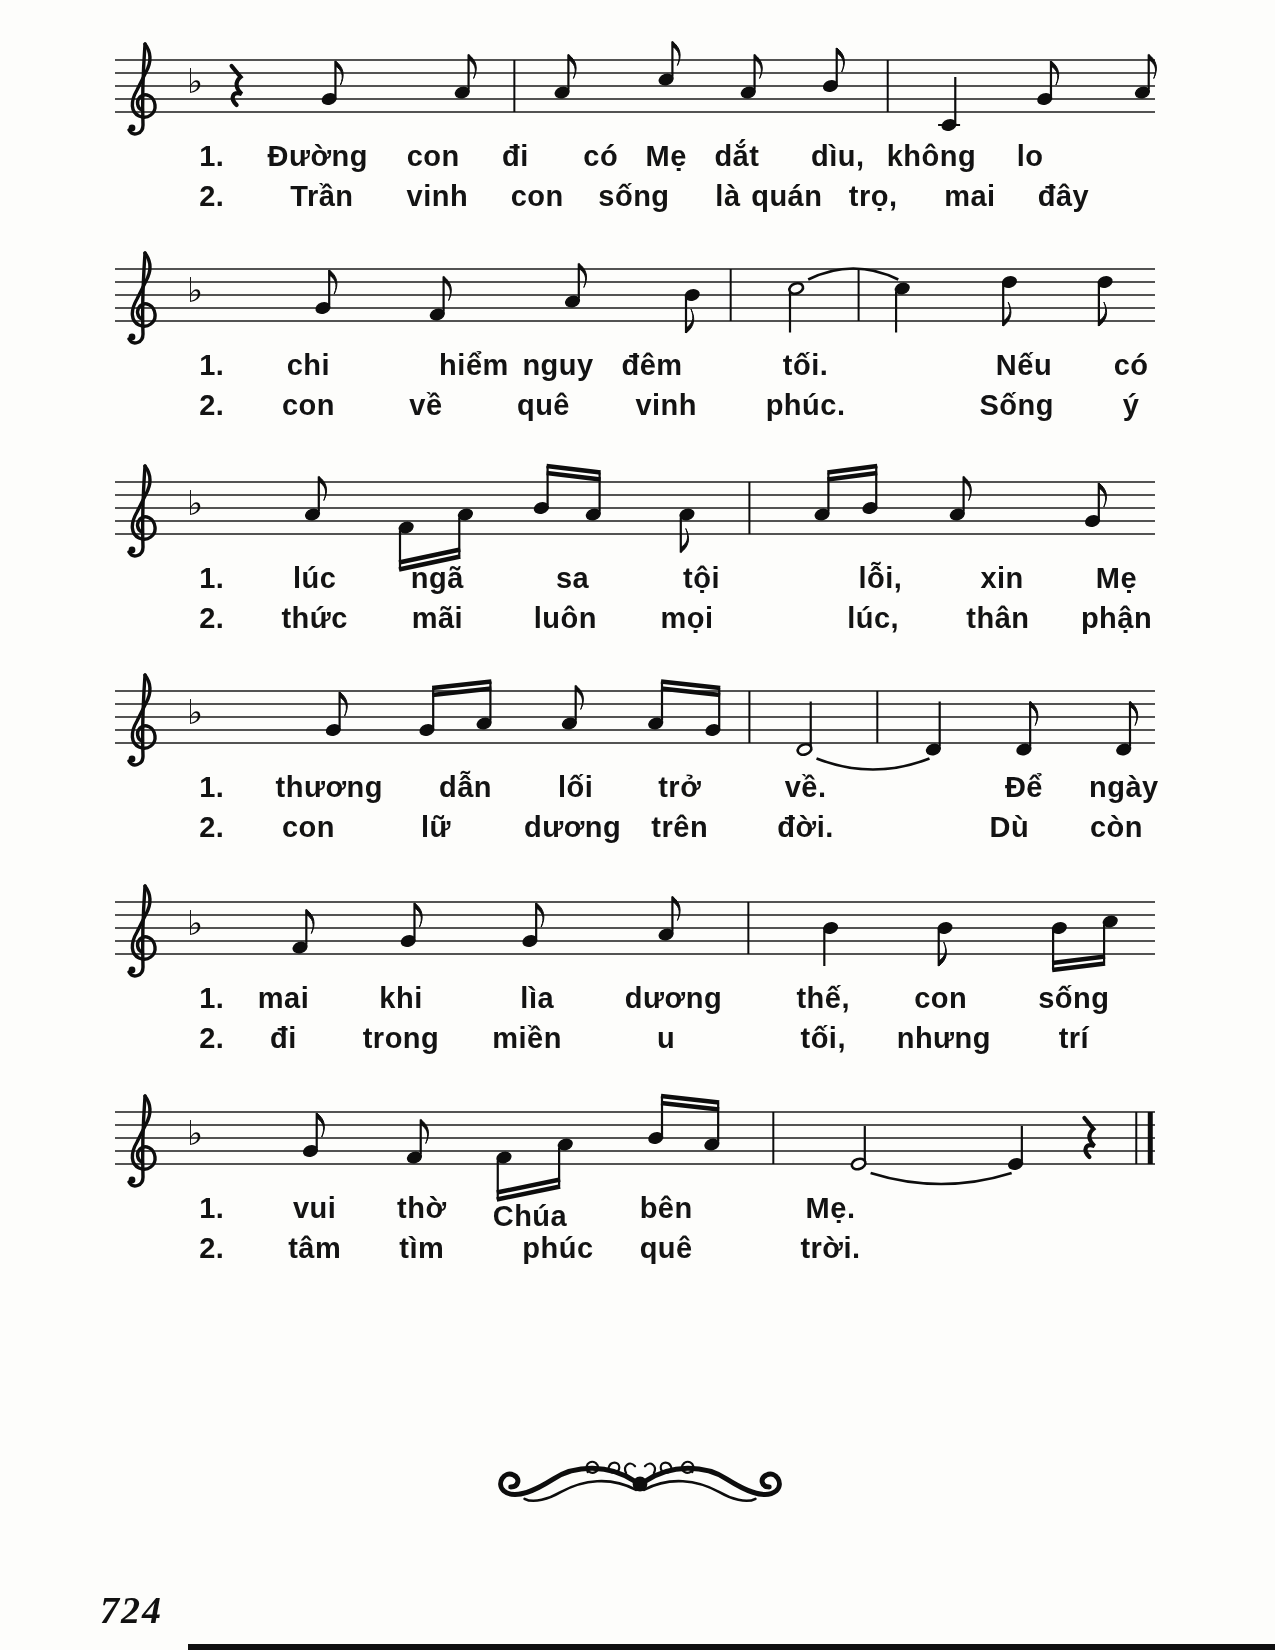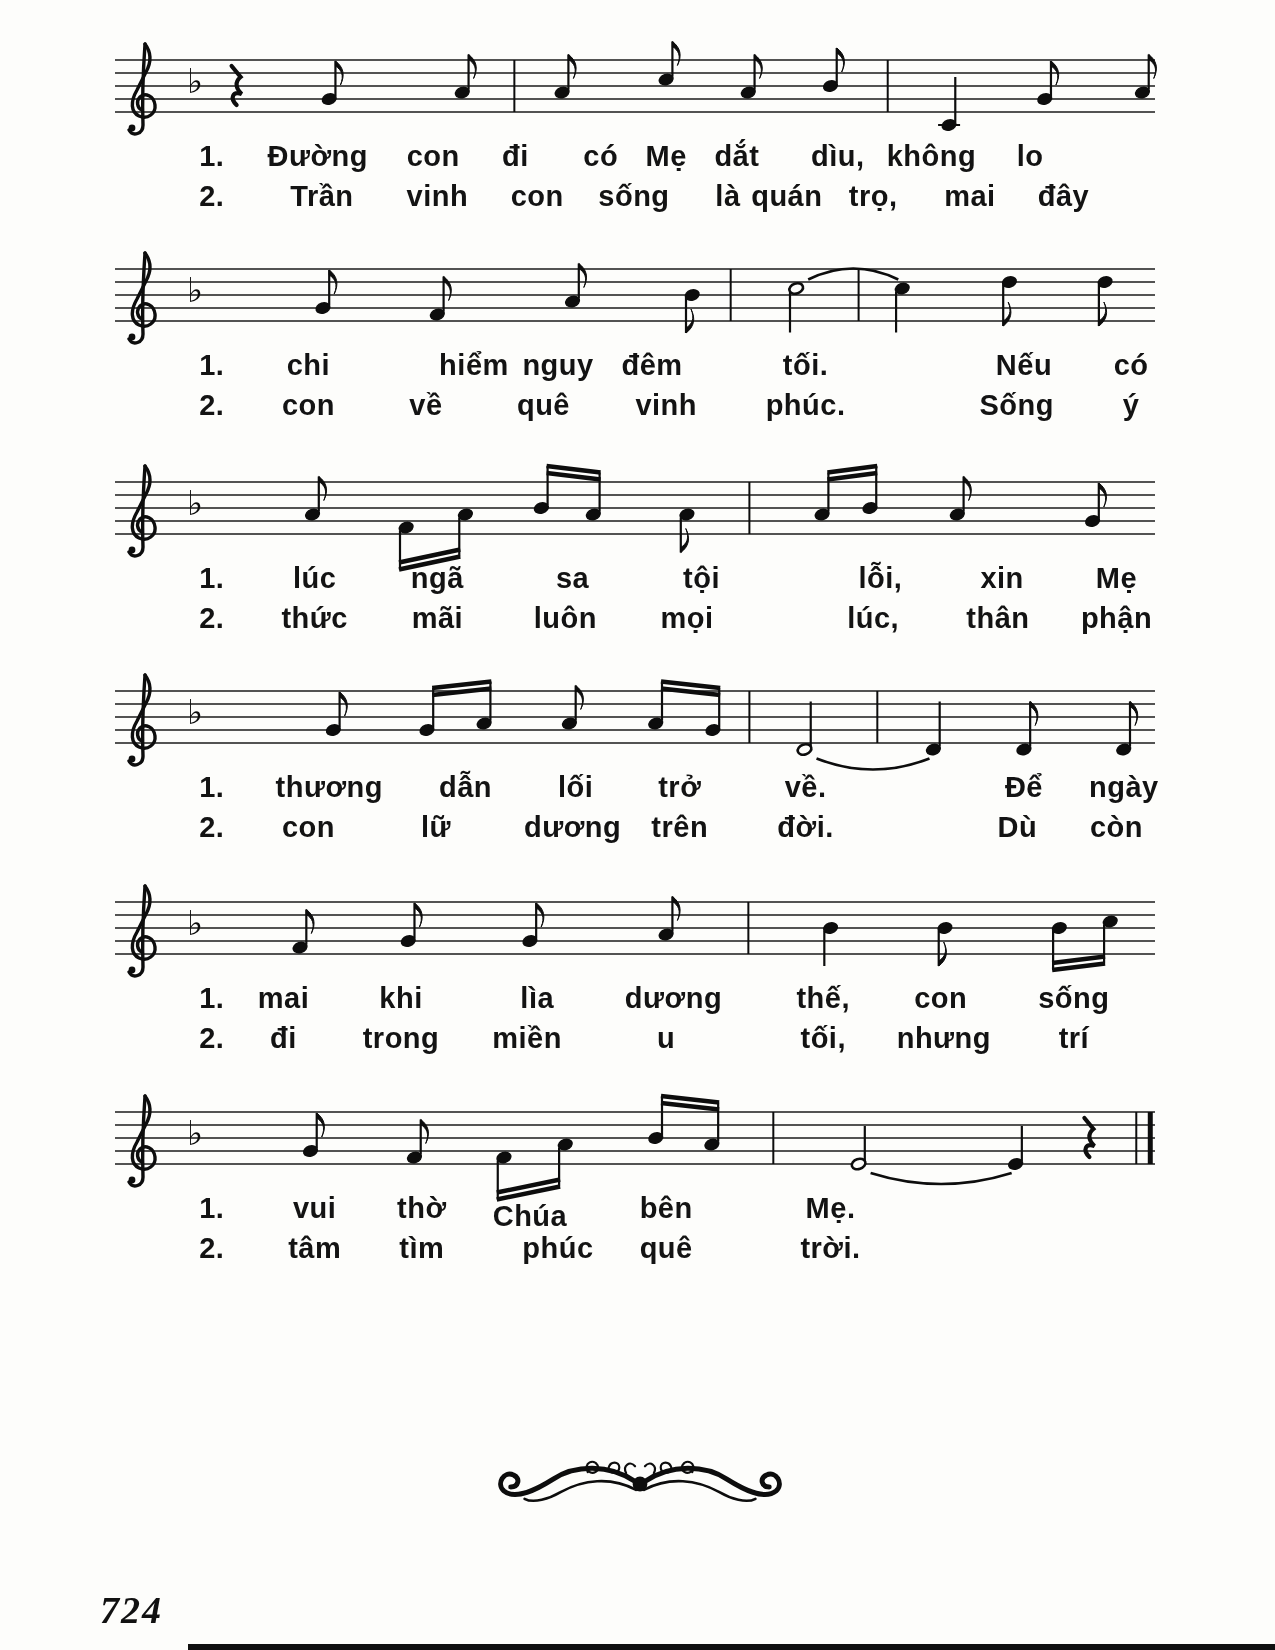--- a/index.html
+++ b/index.html
@@ -286,21 +286,21 @@
           <span class="syl" style="left: 908.96px;">Để</span>
           <span class="syl" style="left: 1008.8px;">ngày</span>
         </div>
         <div class="verse v2">
           <span class="vnum" style="left: 96.72px;">2.</span>
           <span class="syl" style="left: 193.44px;">con</span>
           <span class="syl" style="left: 321px;">lữ</span>
           <span class="syl" style="left: 457.6px;">dương</span>
           <span class="syl" style="left: 564.72px;">trên</span>
           <span class="syl" style="left: 690.56px;">đời.</span>
-          <span class="syl" style="left: 894.4px; margin-left: 8px;">Dù</span>
+          <span class="syl" style="left: 894.4px;">Dù</span>
           <span class="syl" style="left: 1001.52px;">còn</span>
         </div>
       </div>
       <div class="system" style="top: 870px;">
         <svg width="1040" height="132" viewBox="0 0 1040 132">
           <line x1="0" y1="32" x2="1040" y2="32" stroke="#1a1a1a" stroke-width="1.6"></line>
           <line x1="0" y1="45" x2="1040" y2="45" stroke="#1a1a1a" stroke-width="1.6"></line>
           <line x1="0" y1="58" x2="1040" y2="58" stroke="#1a1a1a" stroke-width="1.6"></line>
           <line x1="0" y1="71" x2="1040" y2="71" stroke="#1a1a1a" stroke-width="1.6"></line>
           <line x1="0" y1="84" x2="1040" y2="84" stroke="#1a1a1a" stroke-width="1.6"></line>

